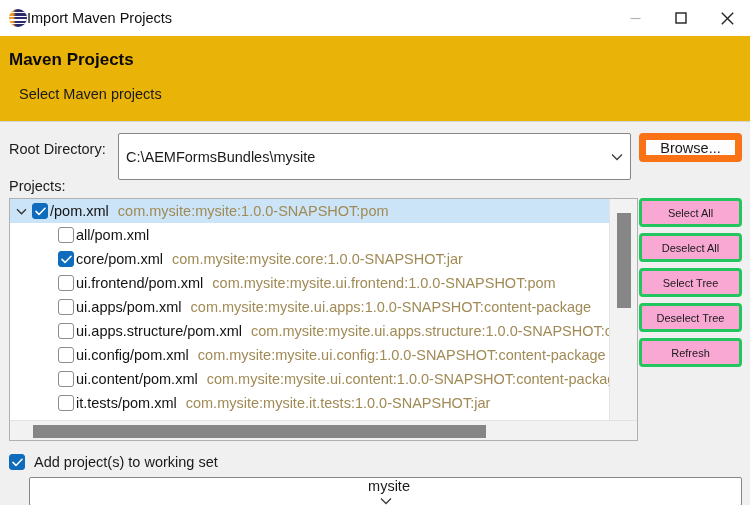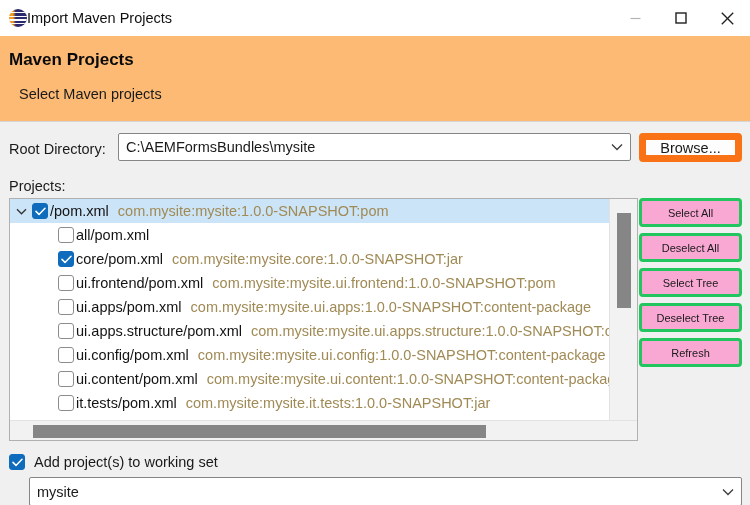--- a/index.html
+++ b/index.html
@@ -66,21 +66,21 @@
     color: #202020;
   }
   .win-btn.min { color: #b4b4b4; }
   .win-btn svg { display: block; }
 
   
   .header {
     position: absolute;
     left: 0; top: 36px;
     width: 750px; height: 86px;
-    background: #fdba74;
+    background: #eab308;
     border-bottom: 1px solid #d6d6d6;
     box-sizing: border-box;
   }
   .header-title {
     position: absolute;
     left: 9px; top: 14px;
     font-size: 17px;
     font-weight: bold;
     color: #0a0a0a;
   }
@@ -101,21 +101,21 @@
 
   .root-label {
     position: absolute;
     left: 9px; top: 18px;
     font-size: 14.5px;
     color: #1a1a1a;
   }
   .root-combo {
     position: absolute;
     left: 118px; top: 10px;
-    width: 513px; height: 28px;
+    width: 513px; height: 47px;
     background: #ffffff;
     border: 1px solid #868686;
     border-radius: 2px;
     box-sizing: border-box;
     display: flex;
     align-items: center;
   }
   .root-combo .val {
     margin-left: 7px;
     font-size: 14.5px;
@@ -278,20 +278,21 @@
   .ws-combo {
     position: absolute;
     left: 29px; top: 354px;
     width: 713px; height: 29px;
     background: #ffffff;
     border: 1px solid #868686;
     border-radius: 2px;
     box-sizing: border-box;
     display: flex;
     align-items: center;
+    flex-direction: column;
   }
   .ws-combo .val {
     margin-left: 7px;
     font-size: 14.5px;
     color: #1a1a1a;
     flex: 1;
     white-space: nowrap;
     overflow: hidden;
   }
 </style>

